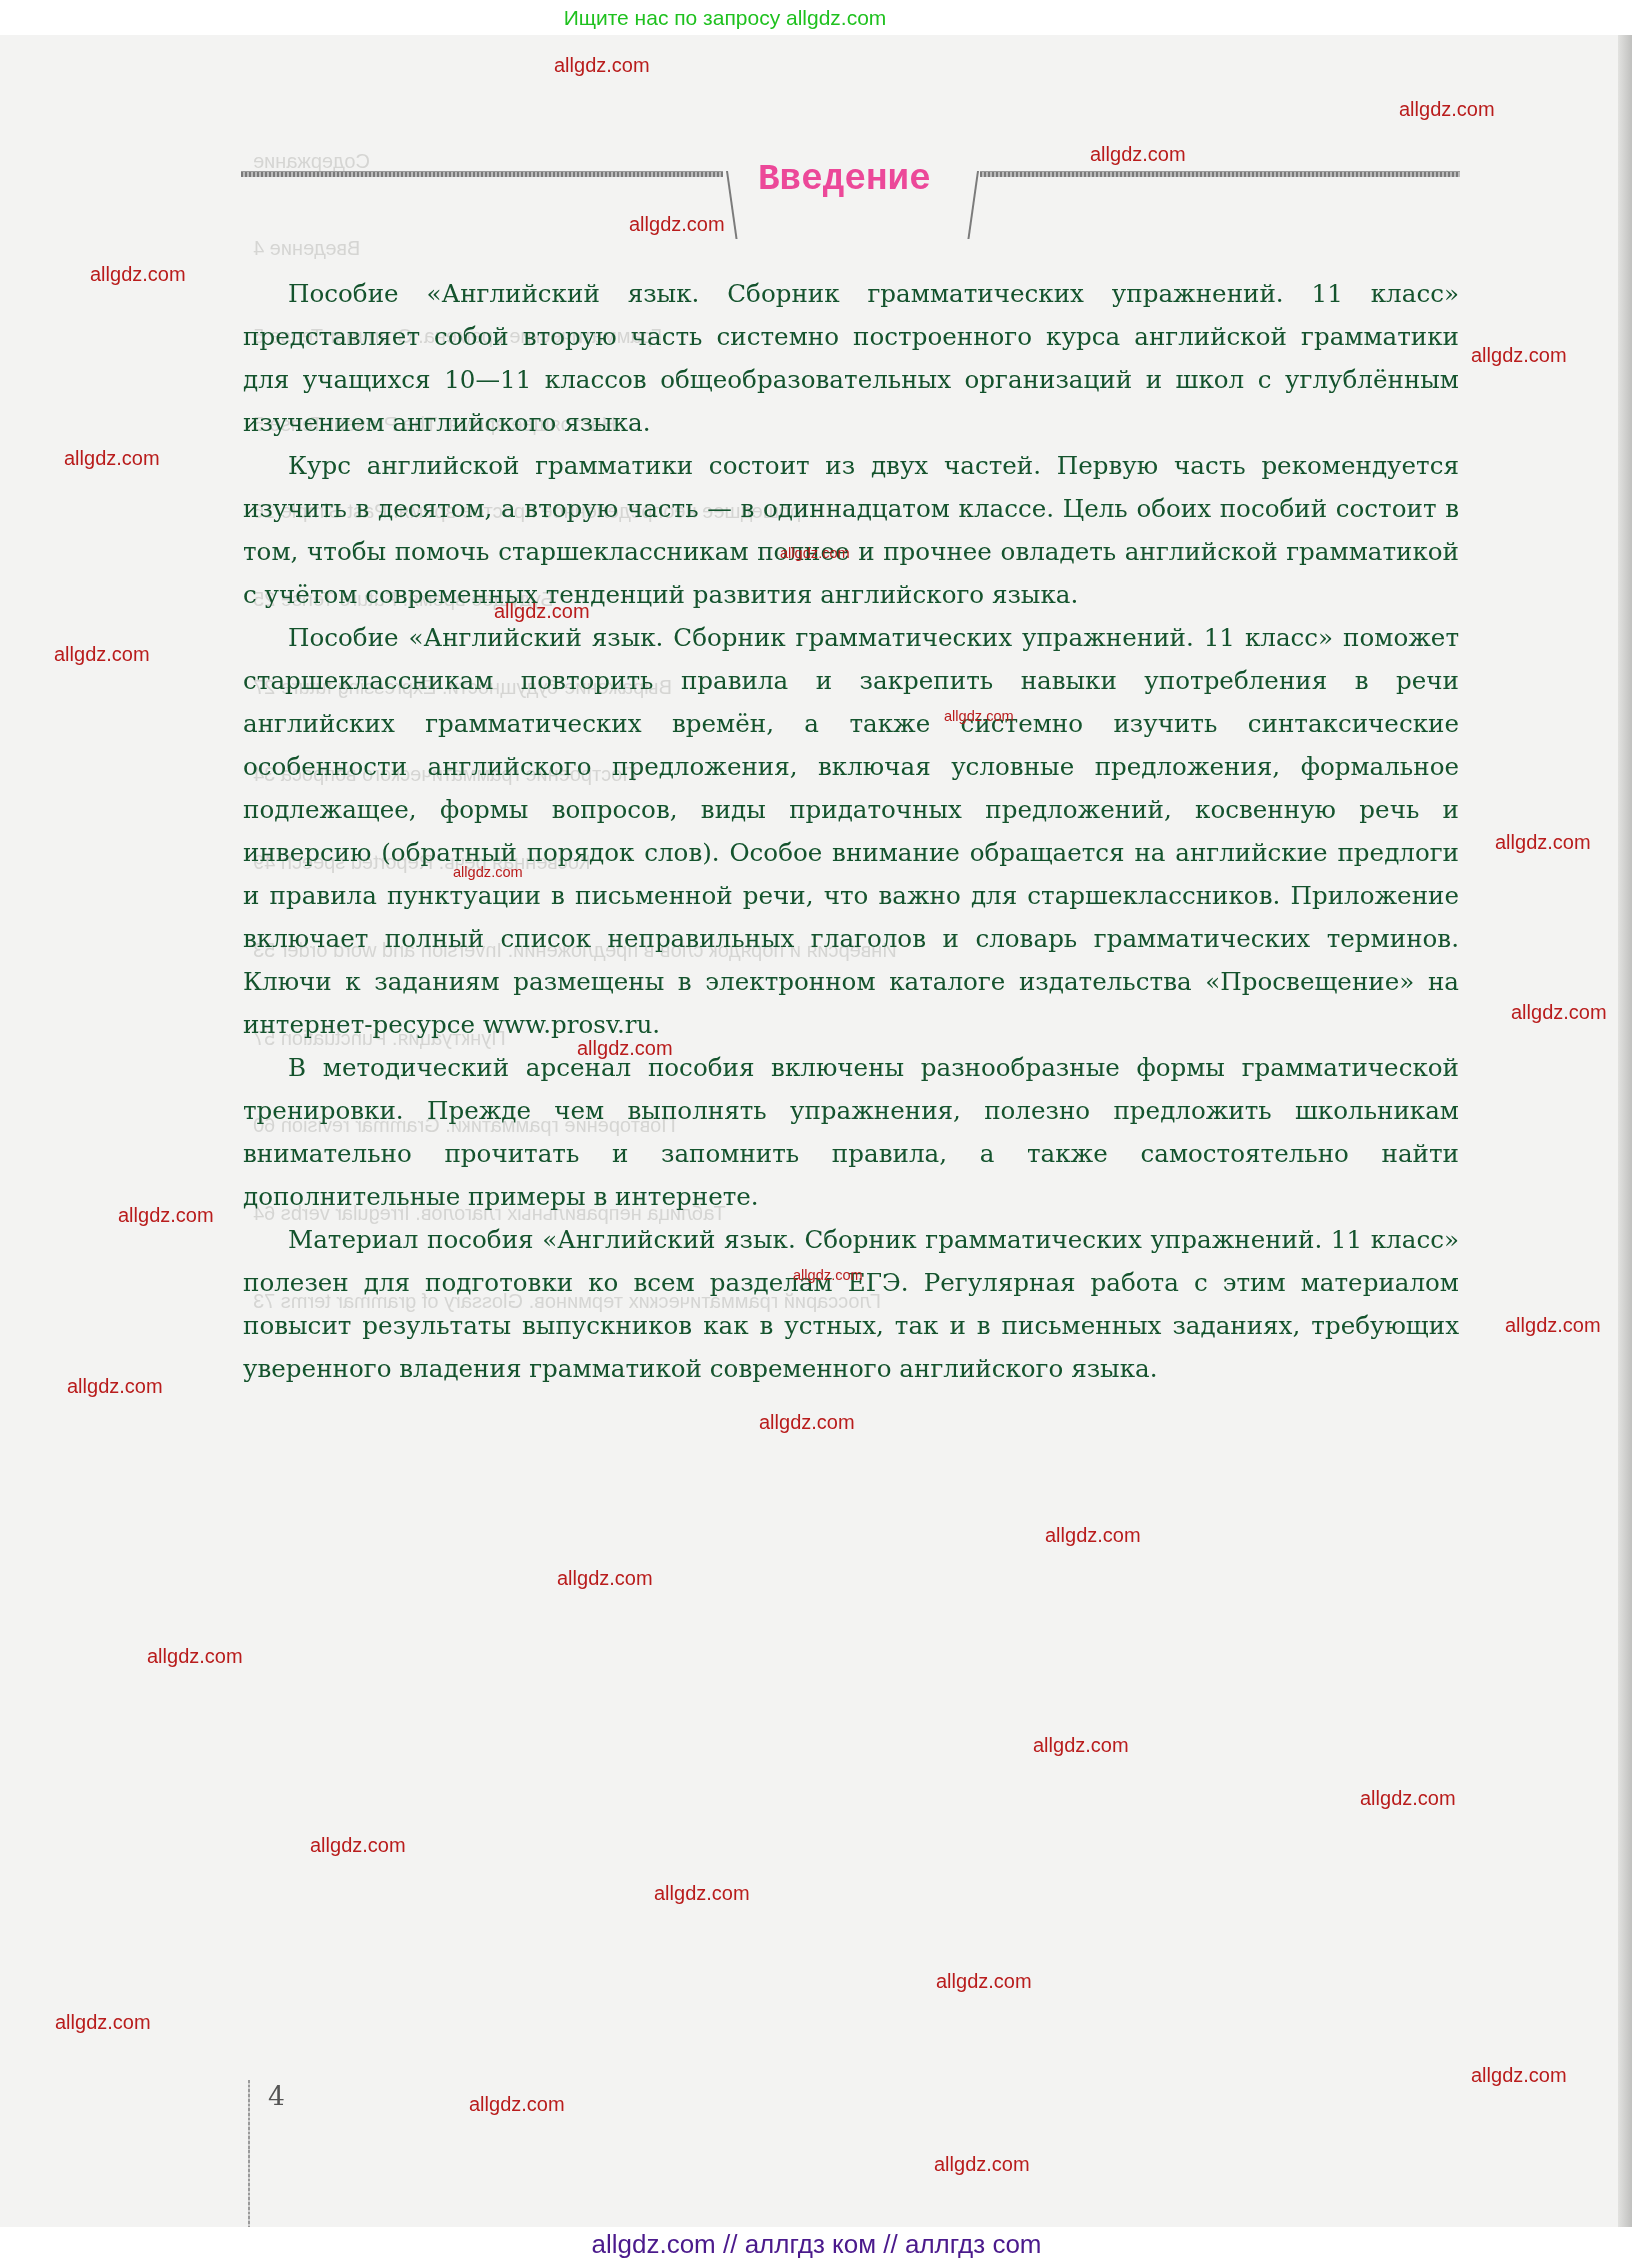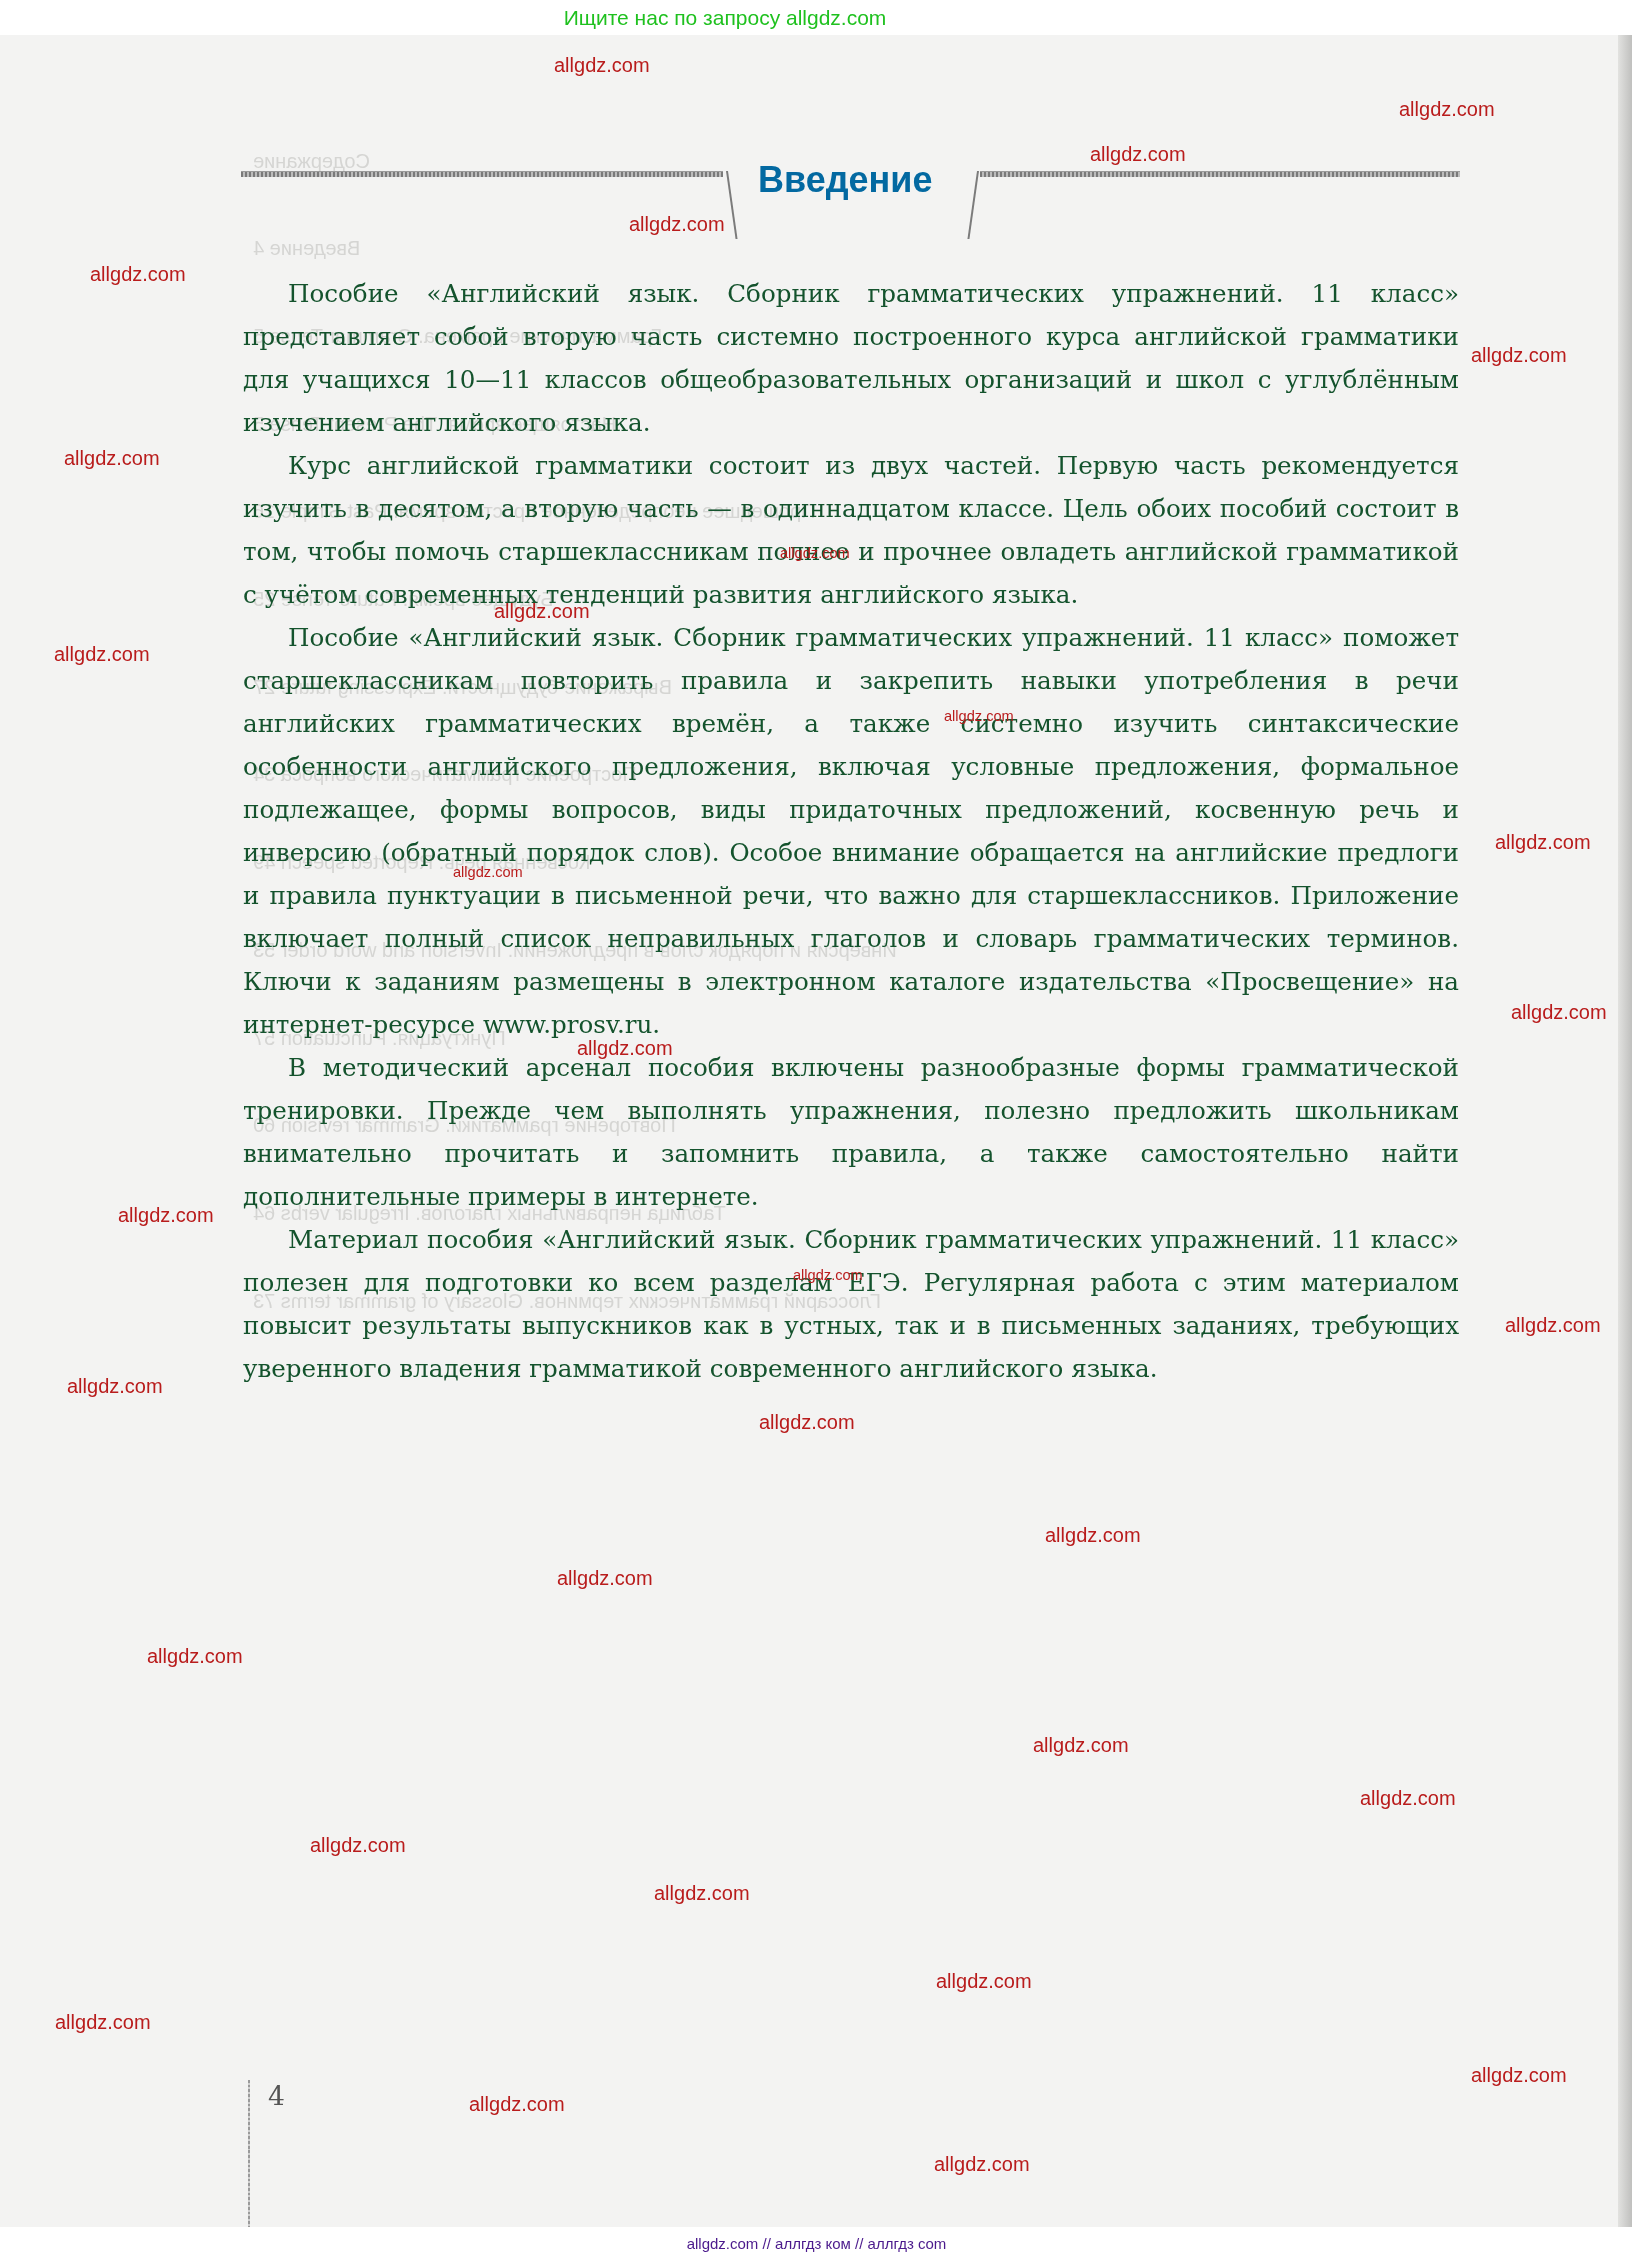--- a/index.html
+++ b/index.html
@@ -1,24 +1,24 @@
 <!DOCTYPE html>
 <html style="font-size:10.6px"><head>
 <meta charset="utf-8">
 <style>
   html, body { margin:0; padding:0; }
   body { width:1633px; height:2261px; position:relative; background:#ffffff; overflow:hidden; font-family:"DejaVu Serif", serif; }
   .top-banner { position:absolute; left:0; top:0; width:1450px; height:35px; text-align:center; font-family:"Liberation Sans", sans-serif; font-size:21px; color:#1fc11f; line-height:35px; }
   .page { position:absolute; left:0; top:35px; width:1633px; height:2193px; background:#f3f3f2; }
   .page-edge { position:absolute; right:0; top:35px; width:14.6px; height:2193px; background:linear-gradient(to right,#e2e2e0,#bdbdbb); }
-  .bottom-banner { position:absolute; left:0; top:2227px; width:1633px; height:34px; background:#ffffff; text-align:center; font-family:"Liberation Sans", sans-serif; font-size:15px; color:#4b1a8c; line-height:34px; }
+  .bottom-banner { position:absolute; left:0; top:2227px; width:1633px; height:34px; background:#ffffff; text-align:center; font-family:"Liberation Sans", sans-serif; font-size:26px; color:#4b1a8c; line-height:34px; }
   .ghost { position:absolute; color:#d5d5d3; font-family:"Liberation Sans", sans-serif; font-size:20px; white-space:nowrap; transform:scaleX(-1); }
   .header-rule { position:absolute; height:5.3px; background:repeating-linear-gradient(90deg,#7a7a7a 0 2px,#bcbcbc 2px 4px); border-top:1.3px solid #9a9a9a; }
   .slant { position:absolute; width:2px; background:#7b7b7b; }
-  .heading { position:absolute; left:758px; top:159px; font-family:Liberation Sans, sans-serif; font-weight:bold; font-size:36px; color:#0369a1; }
+  .heading { position:absolute; left:758px; top:159px; font-family:Liberation Mono, monospace; font-weight:bold; font-size:36px; color:#ec4899; }
   .body-text { position:absolute; left:243px; top:272px; width:1216px; font-family:"DejaVu Serif", serif; font-size:24.6px; line-height:43px; color:#14532d; text-align:justify; }
   .body-text p { margin:0; text-indent:45px; }
   .wm { position:absolute; font-family:"Liberation Sans", sans-serif; font-size:20px; color:#b91c1c; }
   .wm.sm { font-size:14.6px; }
   .page-num { position:absolute; left:268px; top:2080px; font-family:"DejaVu Serif", serif; font-size:26.6px; color:#555; }
   .page-rule { position:absolute; left:248px; top:2080px; width:2px; height:148px; background:repeating-linear-gradient(180deg,#9a9a9a 0 2.7px,#cfcfcf 2.7px 4.7px); }
 </style>
 </head>
 <body>
 

